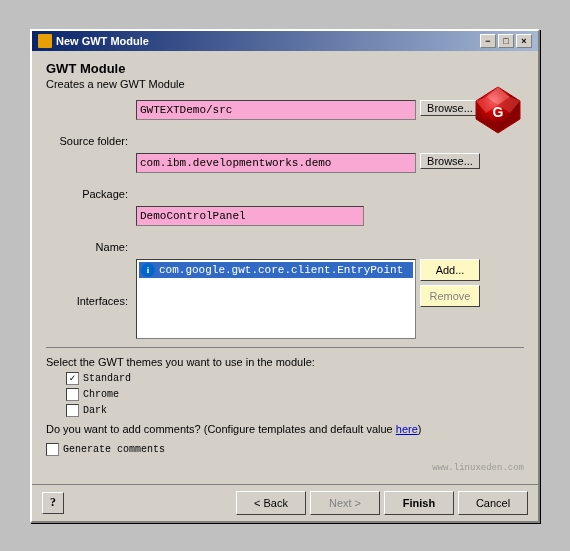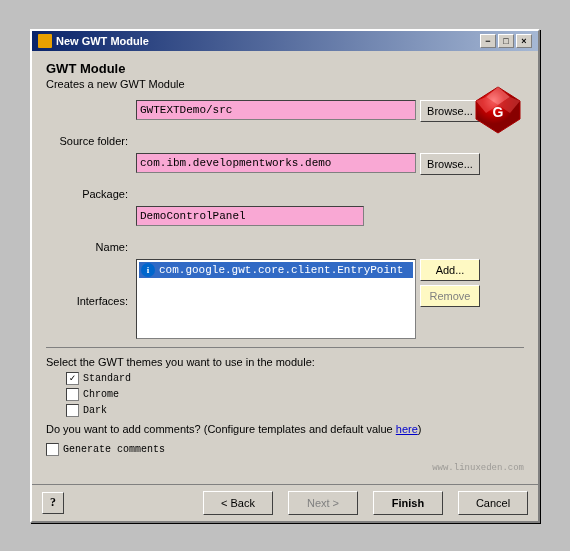--- a/index.html
+++ b/index.html
@@ -118,21 +118,21 @@
       border-left-color: #404040;
       padding: 1px 3px;
       font-size: 11px;
       font-family: 'Courier New', monospace;
       color: #000;
     }
 
     .browse-btn {
       margin-left: 4px;
       width: 60px;
-      height: 22px;
+      height: 16px;
       background: #d4d0c8;
       border: 1px solid #fff;
       border-right-color: #404040;
       border-bottom-color: #404040;
       font-family: Tahoma, sans-serif;
       font-size: 11px;
       cursor: pointer;
       flex-shrink: 0;
     }
 
@@ -282,21 +282,21 @@
       justify-content: center;
       font-size: 12px;
       font-weight: bold;
       font-family: serif;
       cursor: pointer;
       color: #000;
     }
 
     .nav-buttons {
       display: flex;
-      gap: 15px;
+      gap: 4px;
       align-items: center;
     }
 
     .nav-btn {
       height: 24px;
       min-width: 70px;
       padding: 0 8px;
       background: #d4d0c8;
       border: 1px solid #fff;
       border-right-color: #404040;

